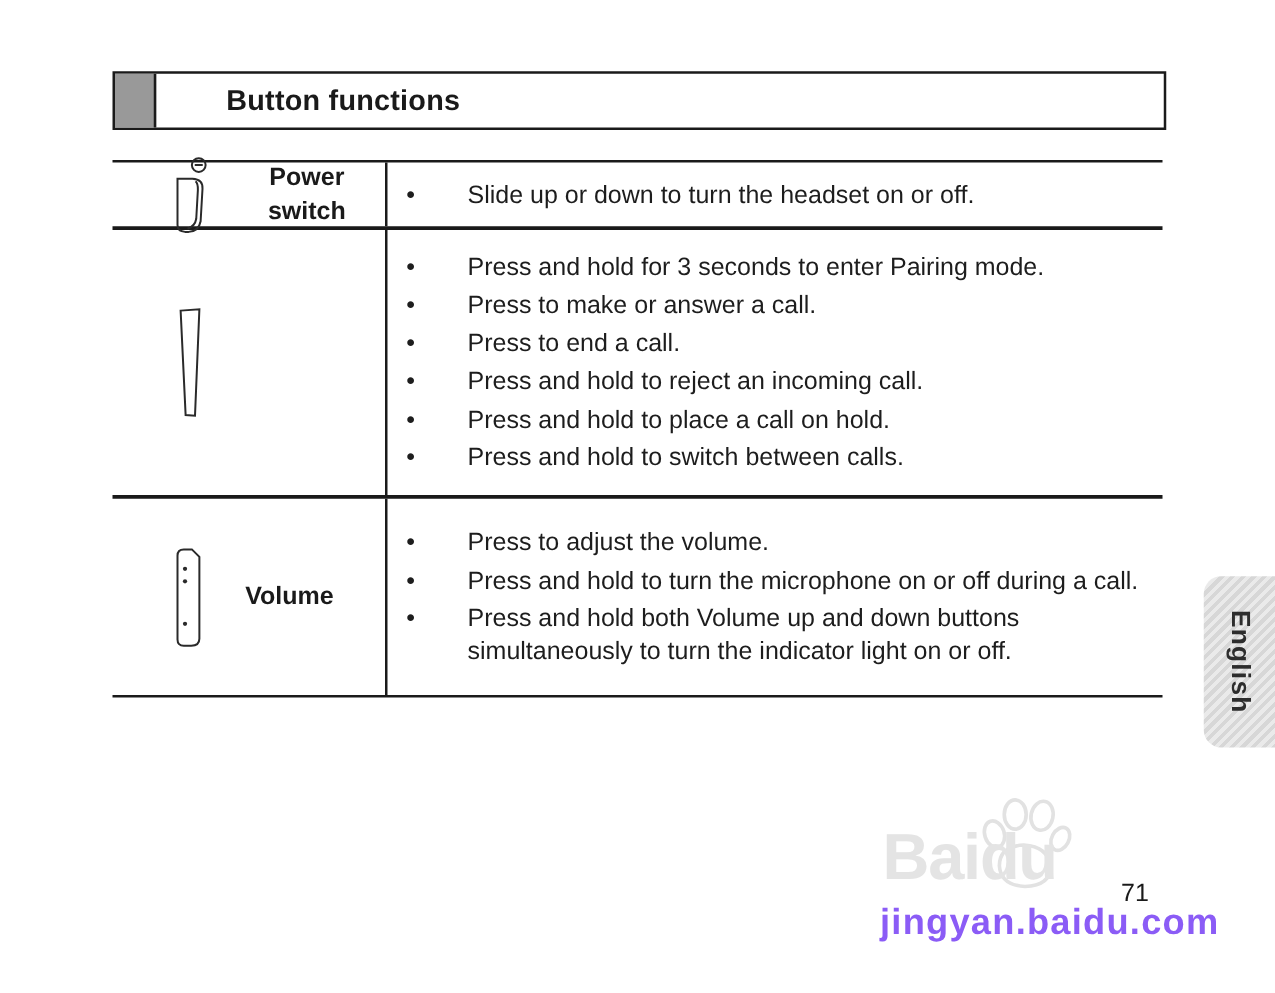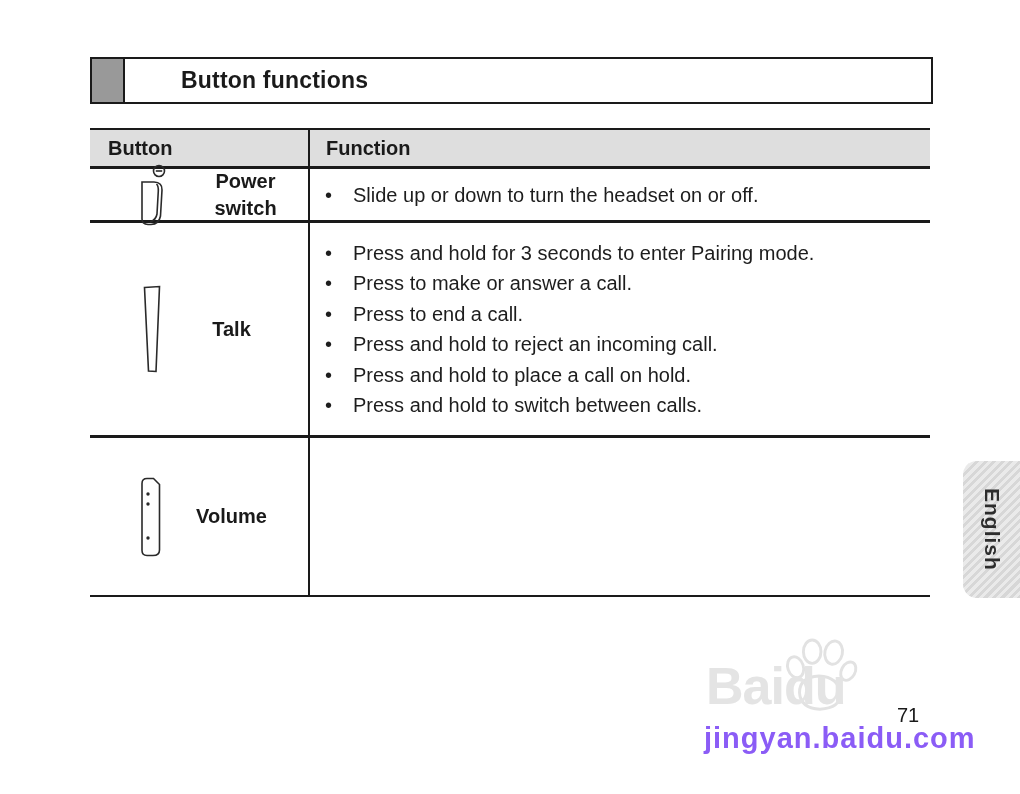--- a/index.html
+++ b/index.html
@@ -69,21 +69,21 @@
   }
   .row-power .btn-label { max-width:118px; margin-left:28px; }
 
   .fn-cell {
     display:flex; flex-direction:column; justify-content:center;
     padding:6px 10px 6px 0;
   }
   .fn-list { list-style:none; }
   .fn-list li {
     position:relative;
-    padding-left:43px;
+    padding-left:64px;
     font-size:20px; line-height:26px; color:#1d1d1d;
     margin:4.5px 0;
   }
   .fn-list li::before {
     content:"\2022";
     position:absolute; left:15px; top:0;
     font-size:20px; color:#1d1d1d;
   }
 
   
@@ -126,24 +126,20 @@
 </head>
 <body>
 
 <div class="title-box">
   <div class="title-marker"></div>
   <div class="title-text">Button functions</div>
 </div>
 
 <div class="func-table">
 
-  <div class="t-header">
-    <div class="c1">Button</div>
-    <div class="c2">Function</div>
-  </div>
 
   <div class="t-row row-power">
     <div class="c1 btn-cell">
       <span class="icon-wrap">
         <svg class="icon-svg" width="30" height="62" viewBox="0 0 30 62">
           <g fill="none" stroke="#2a2a2a" stroke-width="1.6">
             <circle cx="22" cy="7" r="5.5"></circle>
             <line x1="18.8" y1="7" x2="25.2" y2="7"></line>
             <path d="M5,18 L5,55 Q5,60 11,60.5 L14,60.5 Q22,60 23.5,52 L25,26 Q25.5,18.5 17,18 Z"></path>
             <path d="M19.5,20 Q21.5,22 21.3,27 L20,50 Q19,56 13,58"></path>
@@ -159,21 +155,20 @@
     </div>
   </div>
 
   <div class="t-row row-talk">
     <div class="c1 btn-cell">
       <span class="icon-wrap">
         <svg class="icon-svg" width="20" height="88" viewBox="0 0 20 88">
           <polygon points="2.5,2.5 17.5,1.5 14,86.5 6.5,86" fill="none" stroke="#2a2a2a" stroke-width="1.6"></polygon>
         </svg>
       </span>
-      <span class="btn-label">Talk</span>
     </div>
     <div class="c2 fn-cell">
       <ul class="fn-list">
         <li>Press and hold for 3 seconds to enter Pairing mode.</li>
         <li>Press to make or answer a call.</li>
         <li>Press to end a call.</li>
         <li>Press and hold to reject an incoming call.</li>
         <li>Press and hold to place a call on hold.</li>
         <li>Press and hold to switch between calls.</li>
       </ul>
@@ -184,20 +179,27 @@
     <div class="c1 btn-cell">
       <span class="icon-wrap">
         <svg class="icon-svg" width="25" height="80" viewBox="0 0 25 80">
           <path d="M7,1.5 L13.5,1.5 L19.5,7.5 L19.5,73 Q19.5,78.5 13,78.5 L7,78.5 Q2,78.5 2,73.5 L2,6.5 Q2,1.5 7,1.5 Z" fill="none" stroke="#2a2a2a" stroke-width="1.6"></path>
           <circle cx="8" cy="17" r="1.7" fill="#2a2a2a"></circle>
           <circle cx="8" cy="27" r="1.7" fill="#2a2a2a"></circle>
           <circle cx="8" cy="61" r="1.7" fill="#2a2a2a"></circle>
         </svg>
       </span>
       <span class="btn-label">Volume</span>
+    </div>
+    <div class="c2 fn-cell">
+      <ul class="fn-list">
+        <li>Press to adjust the volume.</li>
+        <li>Press and hold to turn the microphone on or off during a call.</li>
+        <li>Press and hold both Volume up and down buttons simultaneously to turn the indicator light on or off.</li>
+      </ul>
     </div>
   </div>
 
 </div>
 
 <div class="lang-tab">
   <span class="lang-tab-text">English</span>
 </div>
 
 <div class="watermark">

